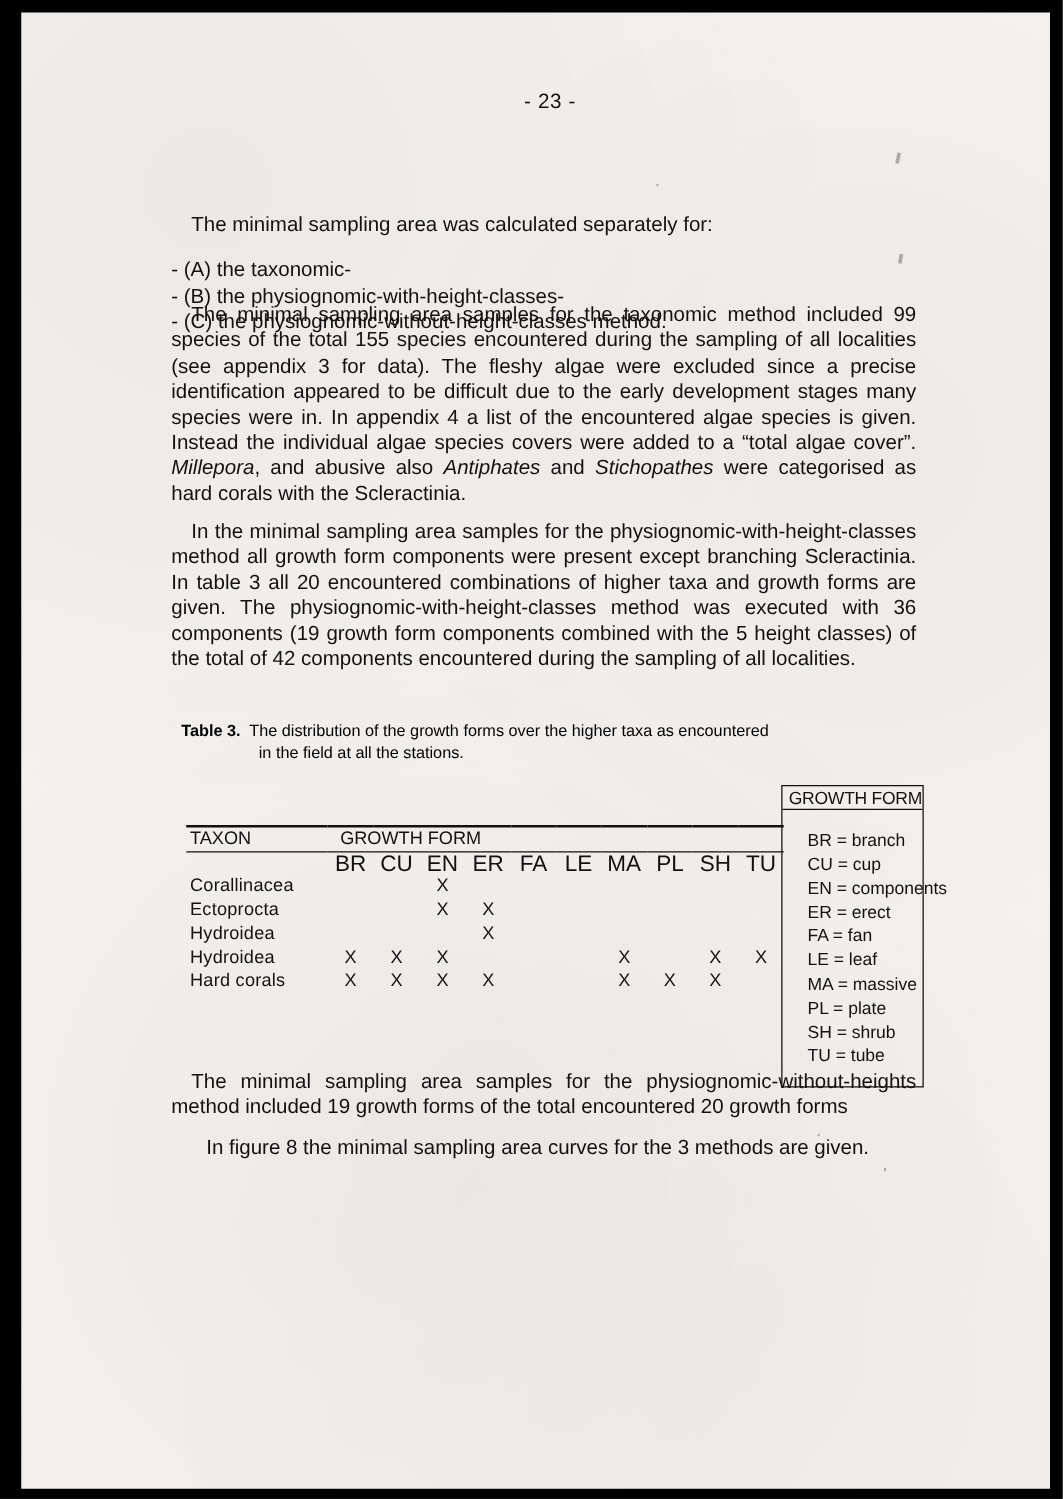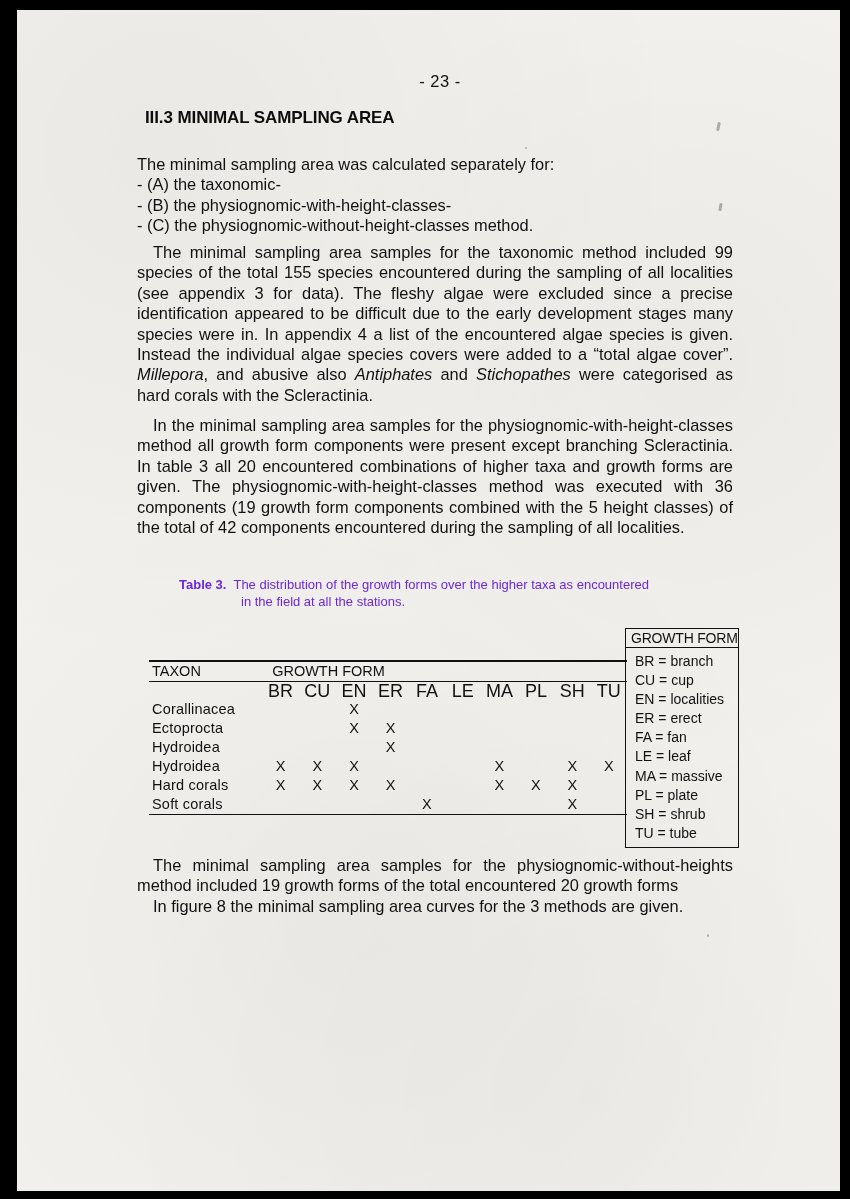--- a/index.html
+++ b/index.html
@@ -72,36 +72,35 @@
     left: 120px;
     width: 596px;
     font-size: 16.4px;
     line-height: 20.4px;
     color: #111;
   }
   .just { text-align: justify; text-align-last: left; }
   .indent { text-indent: 16px; }
 
   .intro { top: 144px; }
-  .intro .lead { margin: 0; }
+  .intro .lead { margin: 16px; }
   .intro .opt { margin: 0; }
 
   .para-a { top: 232px; }
   .para-b { top: 405px; }
 
   
   .caption {
     position: absolute;
     left: 128px;
     top: 566px;
     width: 560px;
     font-size: 13px;
     line-height: 17px;
-    color: #6d28d9;
-    margin-left: 34px;
+    color: #000000;
   }
   .caption b { font-weight: bold; }
   .caption .cap-l2 {
     display: block;
     padding-left: 62px;
   }
 
   
   #tbl-wrap {
     position: absolute;
@@ -152,21 +151,21 @@
   }
   #legend .lg-title {
     border-bottom: 1.3px solid #111;
     padding: 1px 4px 1px 5px;
     line-height: 16px;
     white-space: nowrap;
     letter-spacing: -0.2px;
   }
   #legend ul {
     list-style: none;
-    margin: 4px;
+    margin: 15px;
     padding: 0;
   }
   #legend li {
     padding: 0 3px 0 5px;
     line-height: 19.1px;
     white-space: nowrap;
   }
 
   .para-c { top: 845px; }
 
@@ -178,21 +177,20 @@
   }
 </style>
 </head>
 <body>
 
 <div id="page">
   <div id="content">
 
     <div class="pageno">- 23 -</div>
 
-    <div class="section-heading">III.3 MINIMAL SAMPLING AREA</div>
 
     <div class="block intro">
       <p class="lead">The minimal sampling area was calculated separately for:</p>
       <p class="opt">- (A) the taxonomic-</p>
       <p class="opt">- (B) the physiognomic-with-height-classes-</p>
       <p class="opt">- (C) the physiognomic-without-height-classes method.</p>
     </div>
 
     <div class="block just indent para-a">
       <span>The minimal sampling area samples for the taxonomic method included 99 species of the total 155 species encountered during the sampling of all localities (see appendix 3 for data). The fleshy algae were excluded since a precise identification appeared to be difficult due to the early development stages many species were in. In appendix 4 a list of the encountered algae species is given. Instead the individual algae species covers were added to a “total algae cover”. </span><i>Millepora</i><span>, and abusive also </span><i>Antiphates</i><span> and </span><i>Stichopathes</i><span> were categorised as hard corals with the Scleractinia.</span>
@@ -284,56 +282,43 @@
               <td class="mark">X</td>
               <td class="mark">X</td>
               <td class="mark">X</td>
               <td class="mark"></td>
               <td class="mark"></td>
               <td class="mark">X</td>
               <td class="mark">X</td>
               <td class="mark">X</td>
               <td class="mark"></td>
             </tr>
-            <tr class="body-row rule-bot">
-              <td class="taxoncell">Soft corals</td>
-              <td class="mark"></td>
-              <td class="mark"></td>
-              <td class="mark"></td>
-              <td class="mark"></td>
-              <td class="mark">X</td>
-              <td class="mark"></td>
-              <td class="mark"></td>
-              <td class="mark"></td>
-              <td class="mark">X</td>
-              <td class="mark"></td>
-            </tr>
           </tbody>
       </table>
     </div>
 
     <div id="legend">
       <div class="lg-title">GROWTH FORM</div>
       <ul id="legend-list">
           <li>BR = branch</li>
           <li>CU = cup</li>
-          <li>EN = localities</li>
+          <li>EN = components</li>
           <li>ER = erect</li>
           <li>FA = fan</li>
           <li>LE = leaf</li>
           <li>MA = massive</li>
           <li>PL = plate</li>
           <li>SH = shrub</li>
           <li>TU = tube</li>
         </ul>
     </div>
 
     <div class="block para-c">
       <p class="just indent" style="margin:0">The minimal sampling area samples for the physiognomic-without-heights method included 19 growth forms of the total encountered 20 growth forms</p>
-      <p class="just indent" style="margin:0">In figure 8 the minimal sampling area curves for the 3 methods are given.</p>
+      <p class="just indent" style="margin:12px">In figure 8 the minimal sampling area curves for the 3 methods are given.</p>
     </div>
 
     <div class="speck" style="left:700px; top:112px; width:3px; height:9px; border-radius:1px; transform:rotate(12deg);"></div>
     <div class="speck" style="left:702px; top:193px; width:3px; height:8px; border-radius:1px; transform:rotate(10deg);"></div>
     <div class="speck" style="left:508px; top:137px; width:2px; height:2px;"></div>
     <div class="speck" style="left:637px; top:897px; width:2px; height:2px;"></div>
     <div class="speck" style="left:690px; top:924px; width:2px; height:3px;"></div>
 
   </div>
 </div>

